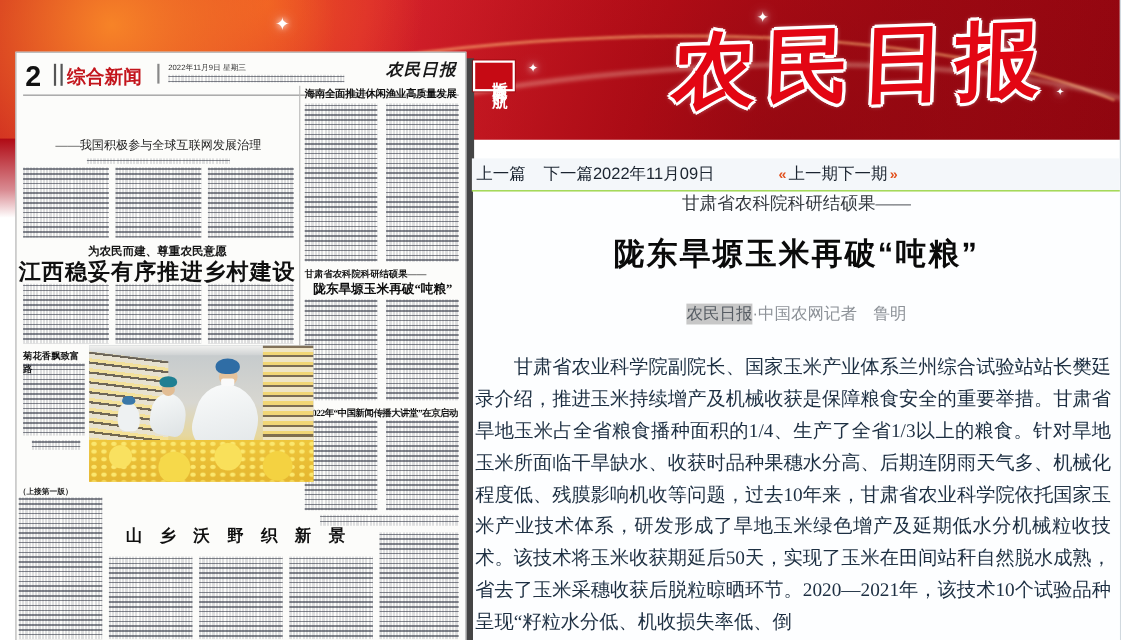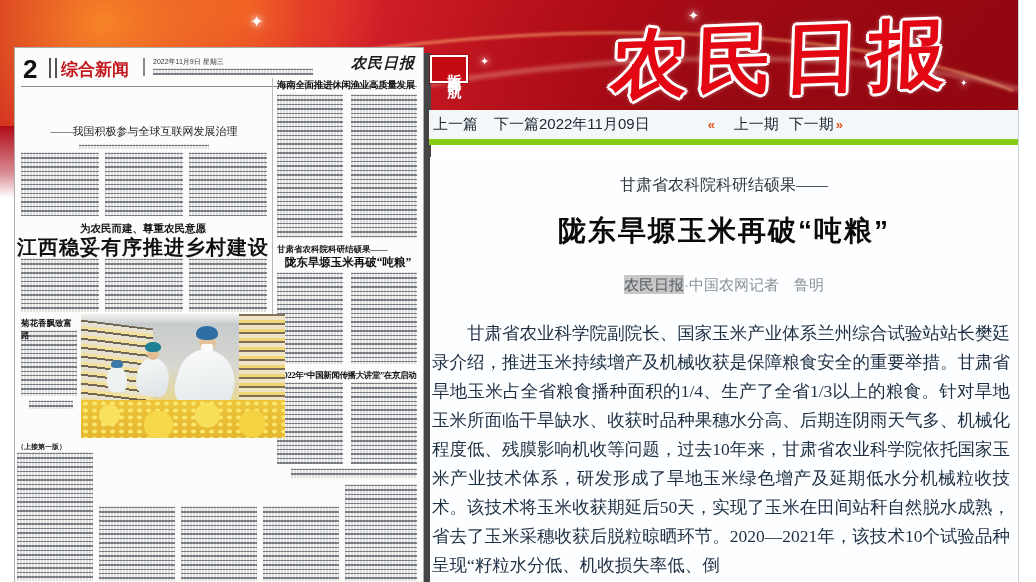--- a/index.html
+++ b/index.html
@@ -25,22 +25,22 @@
     text-shadow:-3px 0 0 #fff,3px 0 0 #fff,0 -3px 0 #fff,0 3px 0 #fff,-2px -2px 0 #fff,2px -2px 0 #fff,-2px 2px 0 #fff,2px 2px 0 #fff,0 0 6px #fff;}
 
   .page-nav-tab{position:absolute;left:430px;top:55px;width:30px;padding:6px 2px;z-index:6;
     background:#c60a14;border:2px solid #fff;box-shadow:0 0 0 1px rgba(140,5,10,.6);
     writing-mode:vertical-rl;text-orientation:upright;letter-spacing:3px;
     color:#fff;font-weight:bold;font-size:14px;text-align:center;cursor:pointer;}
 
   .right-border{position:absolute;left:1018px;top:0;width:1px;height:582px;background:#cdd5dc;}
 
   
-  .navbar{position:absolute;left:429px;top:110px;width:589px;height:29px;background:#f4f7fa;
-    border-bottom:6px solid #84cc16;display:flex;align-items:center;font-size:15px;color:#1b2430;z-index:4;}
+  .navbar{position:absolute;left:429px;top:144px;width:589px;height:29px;background:#f4f7fa;
+    border-bottom:1px solid #84cc16;display:flex;align-items:center;font-size:15px;color:#1b2430;z-index:4;}
   .nav-link{cursor:pointer;}
   .navbar .arr{color:#e2521f;font-size:13px;font-weight:bold;}
   .article{position:absolute;left:430px;top:157px;width:588px;height:425px;background:#fdfeff;overflow:hidden;z-index:3;}
   .kicker{margin-top:18px;text-align:center;font-size:16px;color:#33383e;font-family:"Liberation Serif",serif;}
   .a-title{margin-top:16px;text-align:center;font-size:28px;font-weight:bold;color:#0a0a0a;letter-spacing:2px;}
   .byline{margin-top:26px;text-align:center;font-size:15px;color:#8d9298;}
   .byline .hl{background:#c7c7c7;color:#565c63;padding:1px 0;}
   .a-body{margin:24px 8px 0 2px;font-family:"Liberation Serif",serif;font-size:17.5px;line-height:29px;
     color:#1d2f42;text-align:justify;}
   .a-body p{margin:0 0 14px 0;text-indent:2em;}
@@ -125,22 +125,22 @@
   <div class="left-red"></div>
   <div class="right-border"></div>
 
   <div class="page-nav-tab">版面导航</div>
 
   <div class="navbar">
     <span class="nav-link" style="margin-left:4px;">上一篇</span>
     <span class="nav-link" style="margin-left:16px;">下一篇</span>
     <span style="">2022年11月09日</span>
     <span class="arr" style="margin-left:58px;">«</span>
-    <span class="nav-link" style="margin-left:19px;">上一期</span>
-    <span class="nav-link" style="margin-left:10px;">下一期</span>
+    <span class="nav-link" style="margin-left:2px;">上一期</span>
+    <span class="nav-link" style="">下一期</span>
     <span class="arr" style="margin-left:2px;">»</span>
   </div>
 
   <div class="article">
     <div class="kicker">甘肃省农科院科研结硕果——</div>
     <div class="a-title">陇东旱塬玉米再破“吨粮”</div>
     <div class="byline">
       <span class="hl">农民日报</span><span>·中国农网记者　鲁明</span>
     </div>
     <div class="a-body">
@@ -201,19 +201,20 @@
       <div class="ph-worker w1"></div>
       <div class="w1h"></div>
       <div class="w1c"></div>
       <div class="w1m"></div>
       <div class="ph-flowers"></div>
     </div>
     <div class="micro" style="left:276px;top:420px;width:126px;height:10px;"></div>
 
     <div class="continued">（上接第一版）</div>
     <div class="micro" style="left:2px;top:404px;width:76px;height:129px;"></div>
+    <div class="bottom-head">山 乡 沃 野 织 新 景</div>
     <div class="micro" style="left:84px;top:458px;width:76px;height:75px;"></div>
     <div class="micro" style="left:166px;top:458px;width:76px;height:75px;"></div>
     <div class="micro" style="left:248px;top:458px;width:76px;height:75px;"></div>
     <div class="micro" style="left:330px;top:436px;width:72px;height:97px;"></div>
   </div>
 
 </div>
 
 </body></html>

